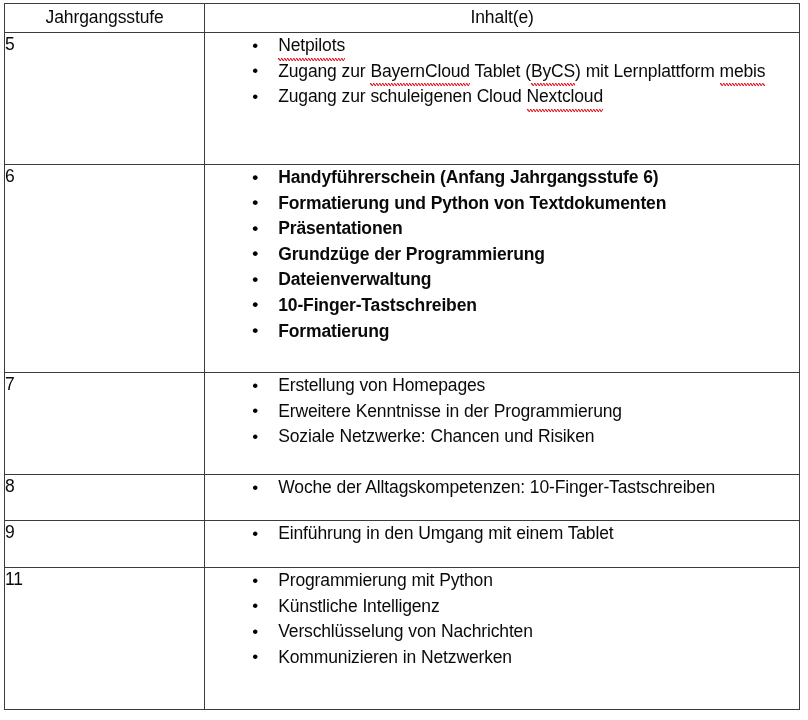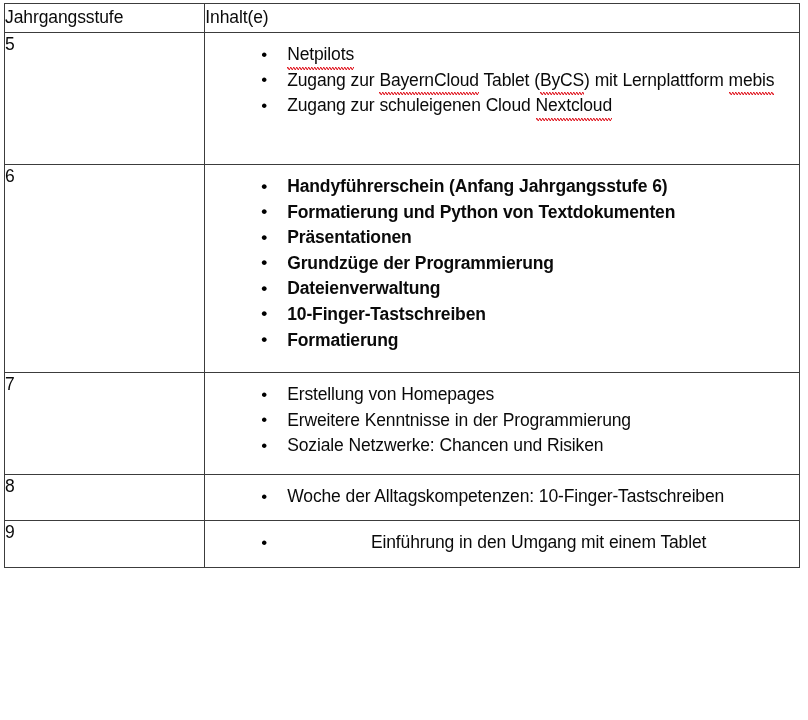--- a/index.html
+++ b/index.html
@@ -44,41 +44,41 @@
   }
 
   col.col-grade { width: 200px; }
   col.col-content { width: 594px; }
 
   
   .hdr-cell {
     height: 28px;
     font-size: 17.5px;
     font-weight: 400;
-    text-align: left;
+    text-align: center;
     padding: 2px 0 0 9px;
     line-height: 26px;
     white-space: nowrap;
     letter-spacing: -0.1px;
   }
 
   
   .grade-cell {
     font-size: 17.5px;
     line-height: 22px;
     padding: 8px 0 0 9px;
     letter-spacing: -0.1px;
   }
 
   
   .content-cell {
     padding: 7px 6px 10px 0;
   }
   ul.bullets {
-    margin: 9px;
+    margin: 0;
     padding: 0;
     list-style: none;
   }
   ul.bullets > li {
     position: relative;
     font-size: 17.5px;
     line-height: 25.6px;
     padding-left: 73px;
     letter-spacing: -0.15px;
     word-spacing: 0.2px;
@@ -112,21 +112,21 @@
     background-repeat: repeat-x;
     background-position: 0 0, 1.5px 0;
     pointer-events: none;
   }
 
   
   tr.row-5  .content-cell { min-height: 122px; }
   tr.row-6  .content-cell { min-height: 196px; font-weight: bold; }
   tr.row-7  .content-cell { min-height: 94px; }
   tr.row-8  .content-cell { min-height: 38px; }
-  tr.row-9  .content-cell { min-height: 38px; text-align: center; }
+  tr.row-9  .content-cell { min-height: 38px; }
   tr.row-11 .content-cell { min-height: 128px; }
 
   tr.row-5  { height: 132px; }
   tr.row-6  { height: 208px; }
   tr.row-7  { height: 102px; }
   tr.row-8  { height: 46px; }
   tr.row-9  { height: 47px; }
   tr.row-11 { height: 142px; }
 </style>
 </head>
@@ -189,15 +189,26 @@
           </td>
         </tr>
         <tr class="row-9">
           <td class="grade-cell">9</td>
           <td class="content-cell">
             <ul class="bullets">
               <li><span>Einführung in den Umgang mit einem Tablet</span></li>
             </ul>
           </td>
         </tr>
+        <tr class="row-11">
+          <td class="grade-cell">11</td>
+          <td class="content-cell">
+            <ul class="bullets">
+              <li><span>Programmierung mit Python</span></li>
+              <li><span>Künstliche Intelligenz</span></li>
+              <li><span>Verschlüsselung von Nachrichten</span></li>
+              <li><span>Kommunizieren in Netzwerken</span></li>
+            </ul>
+          </td>
+        </tr>
       </tbody>
   </table>
 </div>
 
 </body></html>

